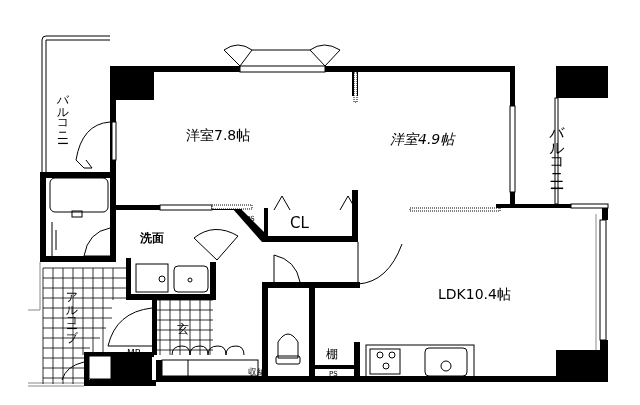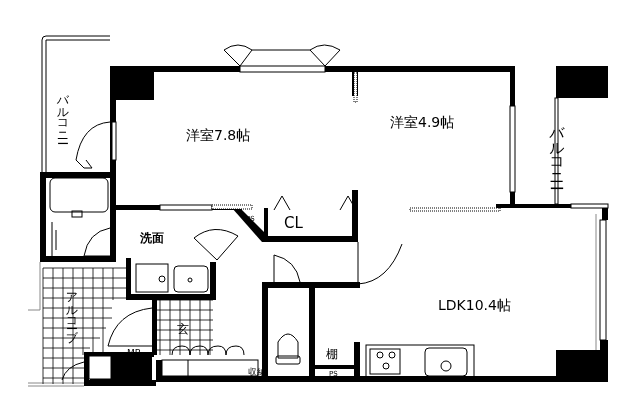--- a/index.html
+++ b/index.html
@@ -167,23 +167,23 @@
     <circle cx="392" cy="355" r="3"></circle>
     <circle cx="386" cy="366" r="3"></circle>
     <rect x="425" y="348" width="42" height="28" rx="4"></rect>
     <circle cx="446" cy="366" r="5"></circle>
   </g>
 
   <path d="M596 214 L596 350" stroke="#888" stroke-width="1" fill="none"></path>
 </svg>
 
 <div class="lbl room-big" style="left:186px;top:128px;">洋室7.8帖</div>
-<div class="lbl room-big" style="left:390px;top:115px;">洋室4.9帖</div>
-<div class="lbl room-big" style="left:438px;top:298px;">LDK10.4帖</div>
-<div class="lbl room-mid" style="left:284px;top:216px;">CL</div>
+<div class="lbl room-big" style="left:390px;top:132px;font-style:italic;">洋室4.9帖</div>
+<div class="lbl room-big" style="left:438px;top:287px;">LDK10.4帖</div>
+<div class="lbl room-mid" style="left:290px;top:216px;">CL</div>
 <div class="lbl room-sm" style="left:140px;top:232px;font-weight:bold;">洗面</div>
 <div class="lbl room-sm" style="left:177px;top:323px;">玄</div>
 <div class="lbl room-xs" style="left:200px;top:368px;padding-left:48px;">収納</div>
 <div class="lbl room-sm" style="left:326px;top:348px;">棚</div>
 <div class="lbl room-tiny" style="left:246px;top:216px;">PS</div>
 <div class="lbl room-tiny" style="left:329px;top:371px;">PS</div>
 <div class="lbl room-xs" style="left:91px;top:349px;padding-left:36px;">MB</div>
 <div class="lbl room-sm vert" style="left:57px;top:86px;">バルコニー</div>
 <div class="lbl room-mid vert" style="left:549px;top:116px;">バルコニー</div>
 <div class="lbl room-sm vert" style="left:66px;top:284px;">アルコーブ</div>

